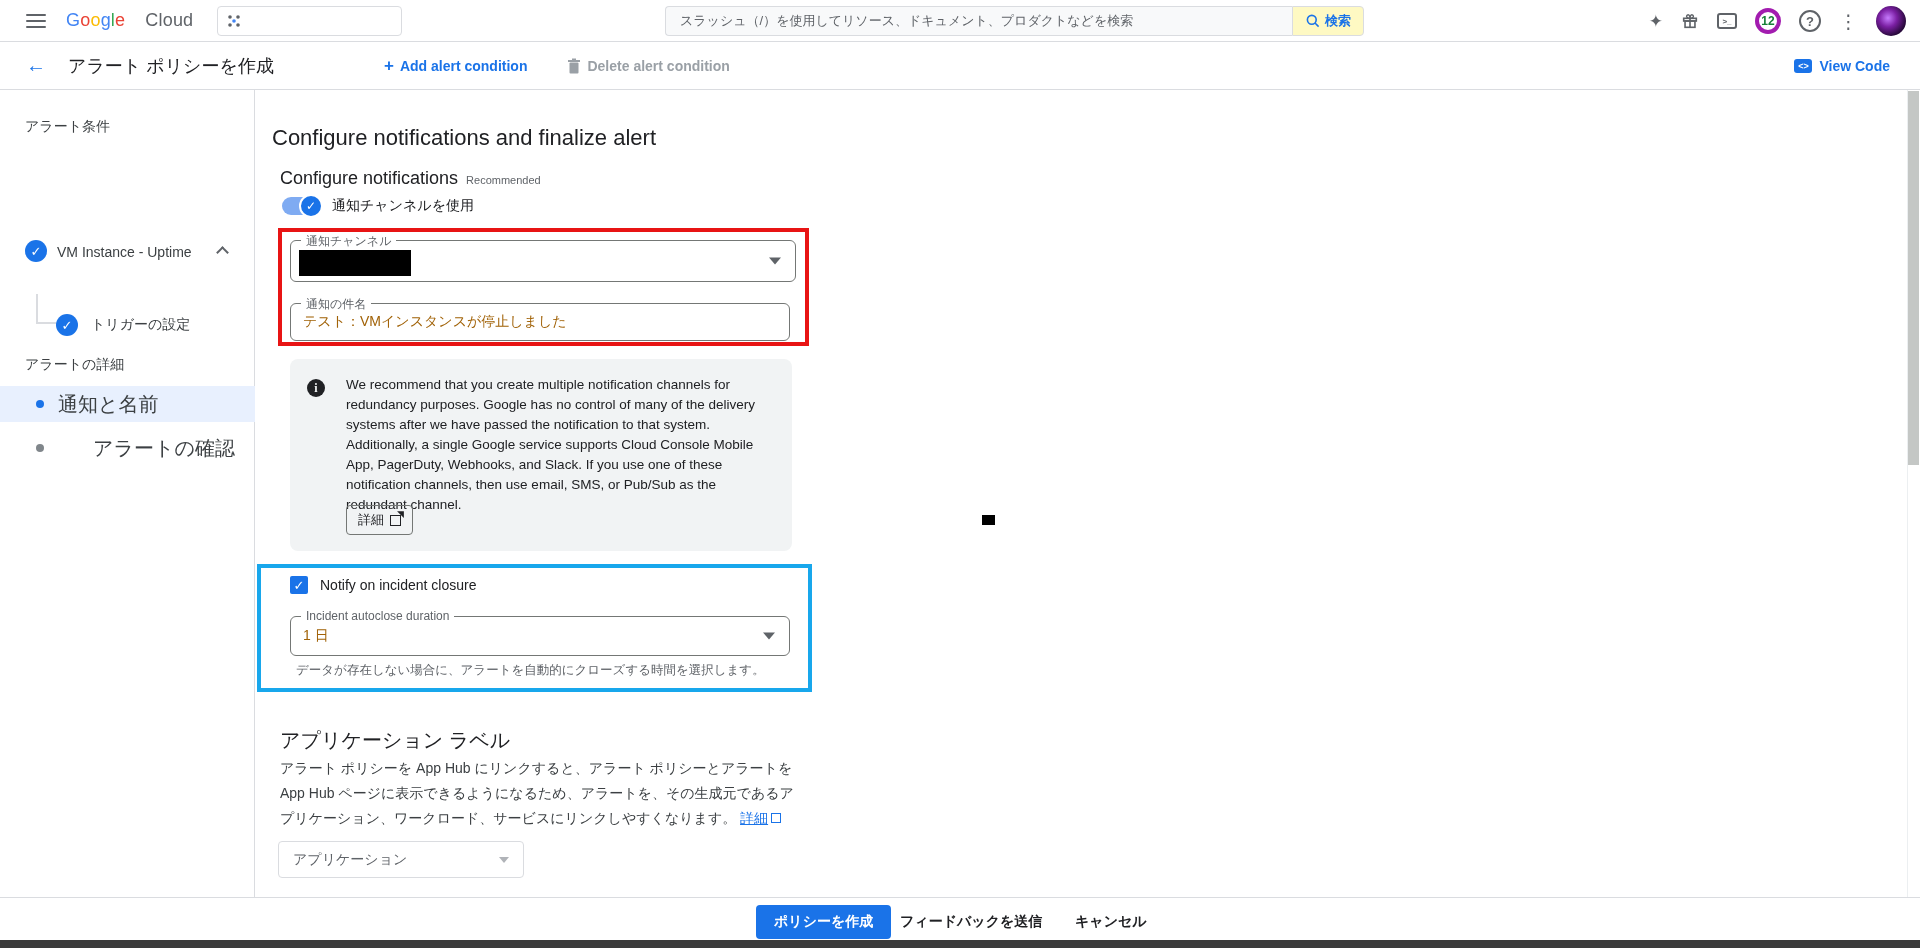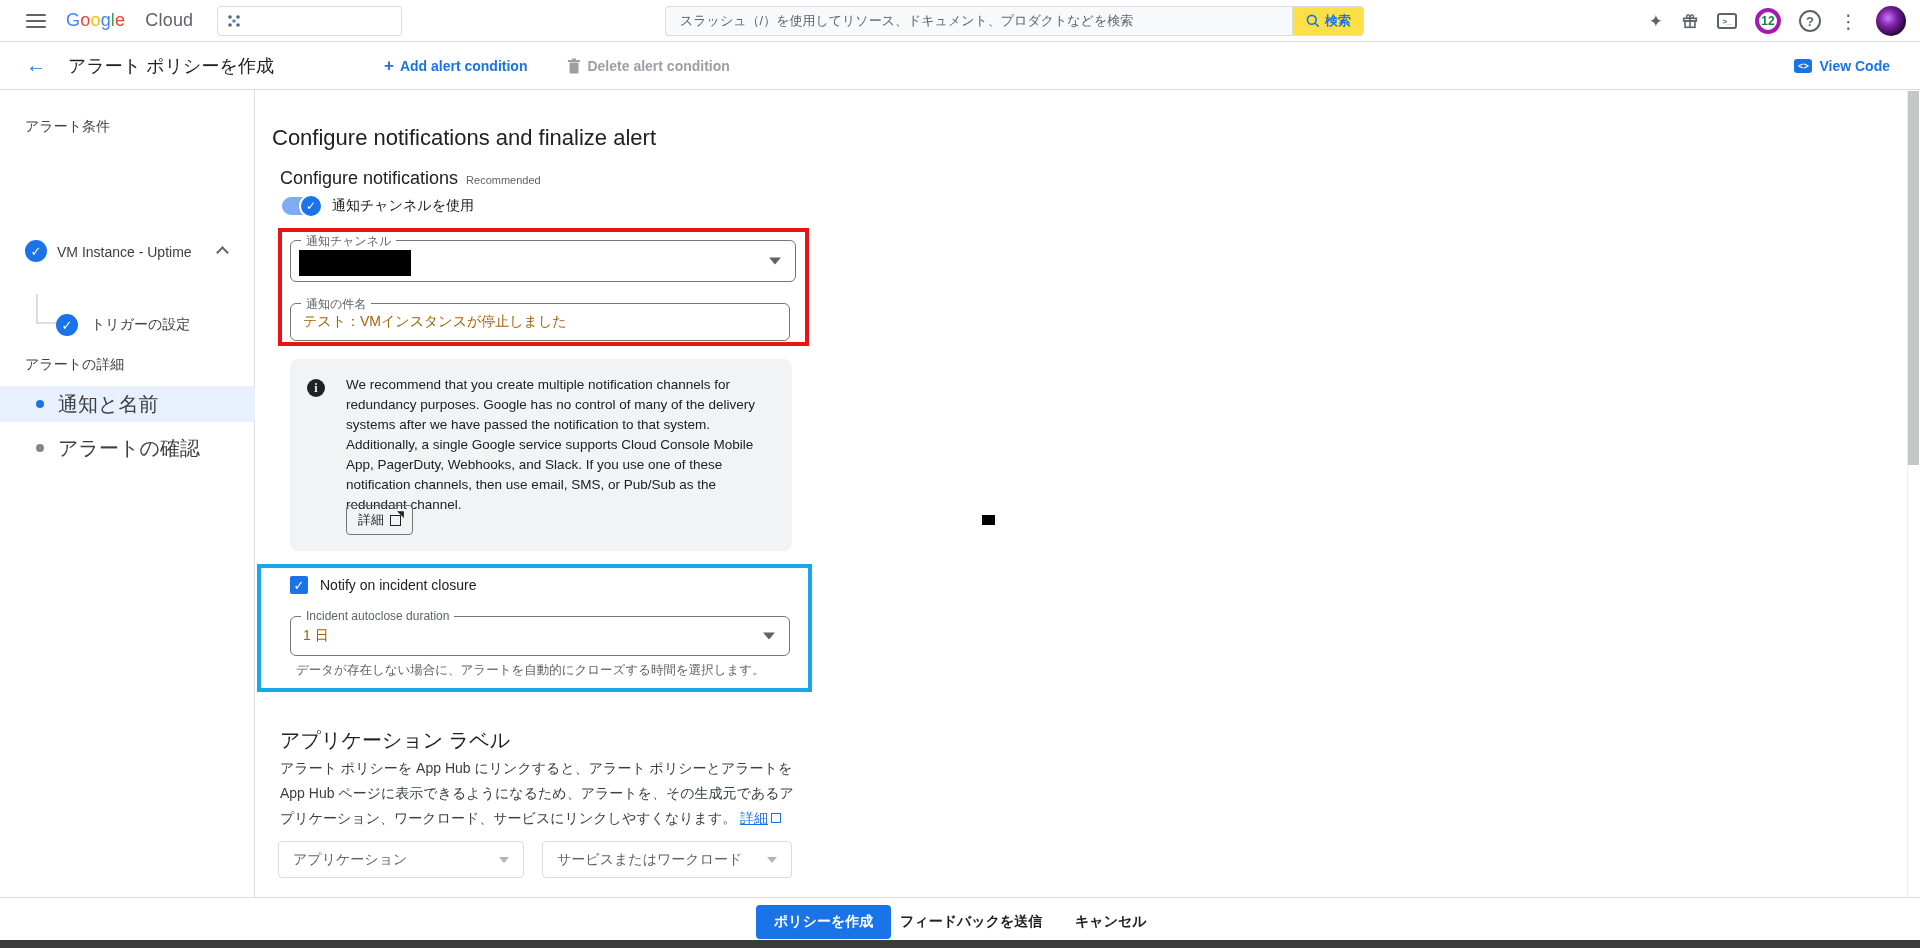--- a/index.html
+++ b/index.html
@@ -16,21 +16,21 @@
   .logo .g1{color:#4285F4}.logo .g2{color:#EA4335}.logo .g3{color:#FBBC05}
   .logo .g4{color:#4285F4}.logo .g5{color:#34A853}.logo .g6{color:#EA4335}
   .logo .cloud{ color:#5f6368; margin-left:20px; }
   .project-box { margin-left:24px; width:185px; height:30px; border:1px solid #dadce0;
                  border-radius:4px; display:flex; align-items:center; padding:0 8px; cursor:pointer; }
   .searchwrap { position:absolute; left:665px; top:6px; display:flex; }
   .searchbar { width:627px; height:30px; background:#f8f9fa; border:1px solid #dadce0;
                border-right:none; border-radius:4px 0 0 4px; display:flex; align-items:center;
                padding:0 14px; }
   .searchbar .ph { color:#5f6368; font-size:13px; white-space:nowrap; overflow:hidden; }
-  .searchbtn { height:30px; border:1px solid #dadce0; border-radius:0 4px 4px 0; background:#fde047;
+  .searchbtn { height:30px; border:1px solid #dadce0; border-radius:0 4px 4px 0; background:#fef9c3;
                color:#1a73e8; font-size:13px; font-weight:bold; display:flex; align-items:center;
                padding:0 12px; cursor:pointer; }
   .hdr-icons { position:absolute; right:14px; top:0; height:42px; display:flex; align-items:center; gap:18px; }
   .hicon { color:#5f6368; font-size:17px; cursor:pointer; display:flex; align-items:center; justify-content:center; }
   .shellicon { width:20px; height:16px; border:2px solid #5f6368; border-radius:3px; color:#5f6368;
                font-size:8px; font-weight:bold; display:flex; align-items:center; justify-content:center; }
   .badge12 { width:26px; height:26px; border:4px solid #a21caf; border-radius:50%; color:#188038;
              font-size:12px; font-weight:bold; display:flex; align-items:center; justify-content:center; }
   .qmark { width:22px; height:22px; border:2px solid #5f6368; border-radius:50%; font-size:13px;
            font-weight:bold; }
@@ -234,21 +234,21 @@
       <span class="checkcircle">✓</span>
       <span class="txt">トリガーの設定</span>
     </div>
 
     <div class="sb-h2">アラートの詳細</div>
 
     <div class="sb-item sel" style="top:296px;">
       <span class="dot dot-blue"></span>
       <span class="lbl">通知と名前</span>
     </div>
-    <div class="sb-item" style="top:340px;">
+    <div class="sb-item" style="top:340px;gap:35px;">
       <span class="dot dot-gray"></span>
       <span class="lbl">アラートの確認</span>
     </div>
   </div>
 
   <h1 class="h1">Configure notifications and finalize alert</h1>
   <div class="h2row">
     <span class="h2">Configure notifications</span>
     <span class="recommended">Recommended</span>
   </div>
@@ -292,24 +292,20 @@
 
   <h2 class="apph">アプリケーション ラベル</h2>
   <div class="apptext">
     <span>アラート ポリシーを App Hub にリンクすると、アラート ポリシーとアラートを App Hub ページに表示できるようになるため、アラートを、その生成元であるアプリケーション、ワークロード、サービスにリンクしやすくなります。</span>
     <a>詳細</a><span class="appext"></span>
   </div>
   <div class="select sel-app">
     <span>アプリケーション</span>
     <span class="sarrow"></span>
   </div>
-  <div class="select sel-svc">
-    <span>サービスまたはワークロード</span>
-    <span class="sarrow"></span>
-  </div>
 
   <div class="cursorblock"></div>
 
   <div class="ann ann-red"></div>
   <div class="ann ann-blue"></div>
 
   <div class="sb-gutter"></div>
   <div class="sb-thumb"></div>
 
   <div class="footer">

